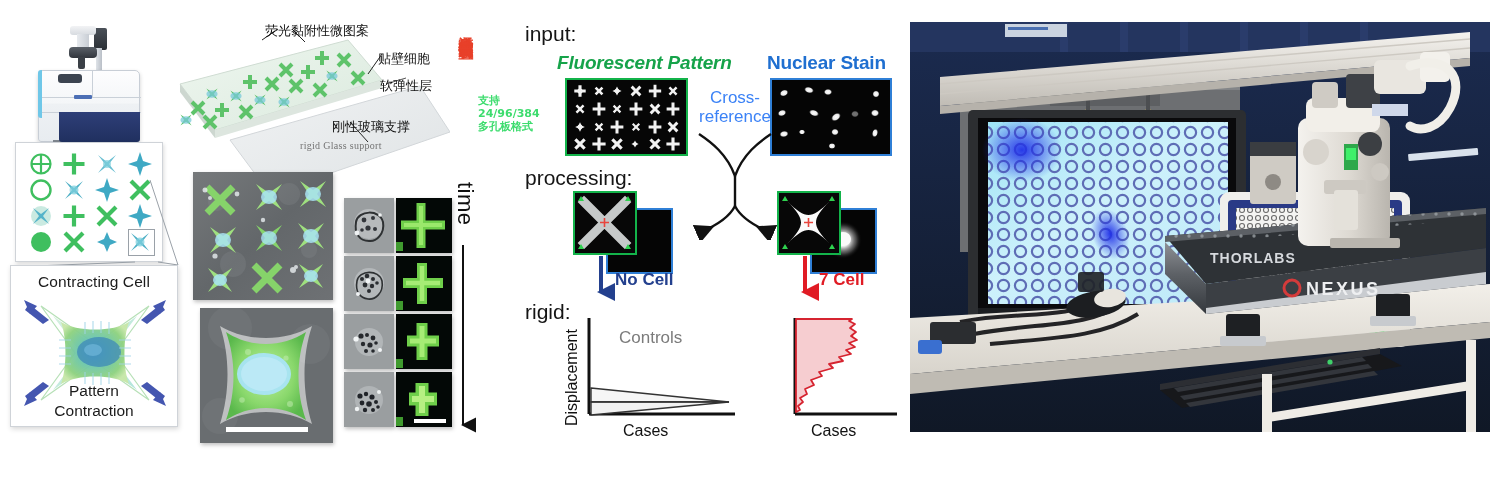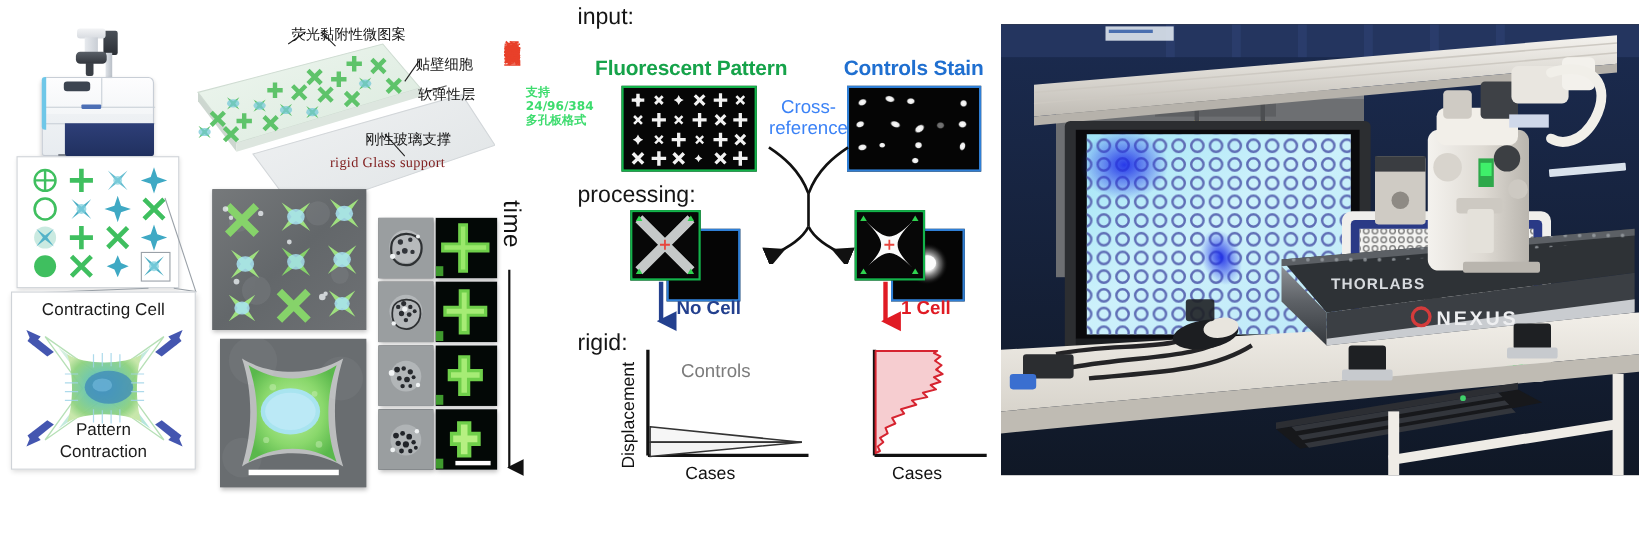--- a/index.html
+++ b/index.html
@@ -85,42 +85,42 @@
     position:absolute; left:0; right:0; top:7px; text-align:center;
     font-size:15.5px; color:#1b1b1b; letter-spacing:.1px;
   }
   .cell-sub1{ position:absolute; left:0; right:0; bottom:26px; text-align:center; font-size:15.5px; color:#1b1b1b;}
   .cell-sub2{ position:absolute; left:0; right:0; bottom:6px; text-align:center; font-size:15.5px; color:#1b1b1b;}
 
   
   .sub3d{ position:absolute; left:120px; top:22px; width:330px; height:190px; }
 
   .lbl-cn{ position:absolute; font-family:"DejaVu Sans", sans-serif; font-size:13px; color:#111; white-space:nowrap;}
-  .lbl-en{ position:absolute; font-family:"Liberation Serif", serif; font-size:13px; color:#7f1d1d; white-space:nowrap; letter-spacing:.3px;}
+  .lbl-en{ position:absolute; font-family:"Liberation Serif", serif; font-size:10px; color:#737373; white-space:nowrap; letter-spacing:.3px;}
 
   
   .mg{ position:absolute; background:#5a5f63; box-shadow:1px 2px 4px rgba(0,0,0,.25); overflow:hidden;}
   .scalebar{ position:absolute; background:#fff; height:5px; }
 
   
   .time-word{
     position:absolute; left:452px; top:182px;
     font-size:22px; color:#111; letter-spacing:.5px;
     writing-mode:vertical-rl; text-orientation:mixed;
   }
 
   
   .v-red{
     position:absolute; left:458px; top:24px;
     writing-mode:vertical-rl; text-orientation:upright;
     font-family:"DejaVu Sans", sans-serif; font-size:15px; font-weight:bold;
     color:#e8402a; letter-spacing:1px; line-height:1;
   }
   .v-green{
-    position:absolute; left:478px; top:78px;
+    position:absolute; left:478px; top:95px;
     font-family:"DejaVu Sans", sans-serif; font-size:11px; font-weight:bold;
     color:#3ddc6e; line-height:1.18; white-space:nowrap;
   }
 
   
   #panel-b{ position:absolute; left:505px; top:0; width:400px; height:455px; }
   .wf-step{ position:absolute; font-size:21px; color:#151515; }
   .wf-green{ position:absolute; font-size:19px; color:#16a34a; font-weight:bold; letter-spacing:-.2px;}
   .wf-blue{ position:absolute; font-size:19px; color:#1f6fd0; font-weight:bold; letter-spacing:-.2px;}
   .wf-xref{ position:absolute; font-size:17px; color:#3b82f6; line-height:1.12; text-align:center;}
@@ -643,23 +643,23 @@
           <marker id="tArrow" markerWidth="8" markerHeight="8" refX="4" refY="7" orient="auto">
         <path d="M0 0 L4 8 L8 0 Z" fill="#111"></path>
           </marker>
         </defs>
       <path d="M11 0 L11 180" stroke="#111" stroke-width="2" marker-end="url(#tArrow)"></path>
     </svg>
   </div>
 
   <div id="panel-b">
 
-    <div class="wf-step" style="left:20px; top:4px;">input:</div>
-    <div class="wf-green" style="left:36px; top:52px;">Fluorescent Pattern</div>
-    <div class="wf-blue" style="left:262px; top:52px;">Controls Stain</div>
+    <div class="wf-step" style="left:20px; top:22px;">input:</div>
+    <div class="wf-green" style="left:52px; top:52px;font-style:italic;">Fluorescent Pattern</div>
+    <div class="wf-blue" style="left:262px; top:52px;">Nuclear Stain</div>
 
     <div class="img-green" style="left:60px; top:78px; width:123px; height:78px;">
       <svg width="118" height="73" viewBox="0 0 118 73">
         <rect width="118" height="73" fill="#060606"></rect>
         <g fill="#f2f2f2">
           <g transform="translate(13,11) scale(0.52)">
               <path d="M-3 -11 L3 -11 L3 -3 L11 -3 L11 3 L3 3 L3 11 L-3 11 L-3 3 L-11 3 L-11 -3 L-3 -3 Z"></path>
               <circle cx="0" cy="0" r="5"></circle>
             </g>
           <g transform="translate(32,11) rotate(45) scale(0.44)">
@@ -846,21 +846,21 @@
       </svg>
     </div>
     <svg class="abs" style="left:288px; top:256px; width:26px; height:48px;">
       <defs>
           <marker id="rArr" markerWidth="9" markerHeight="9" refX="4.5" refY="8" orient="auto">
         <path d="M0 0 L4.5 9 L9 0 Z" fill="#e01b24"></path>
           </marker>
         </defs>
       <path d="M12 0 L12 36" stroke="#e01b24" stroke-width="4" marker-end="url(#rArr)"></path>
     </svg>
-    <div class="tag-red" style="left:314px; top:270px;">1 Cell</div>
+    <div class="tag-red" style="left:314px; top:270px;">7 Cell</div>
 
     <div class="wf-step" style="left:20px; top:300px;">rigid:</div>
 
     <div class="plot-title-grey" style="left:114px; top:305px;margin-top:23px;">Controls</div>
     <div class="ax-label-rot" style="left:58px; top:318px; height:108px;">Displacement</div>
     <svg class="abs" style="left:78px; top:316px; width:158px; height:108px;" viewBox="0 0 158 108">
       <path d="M6 2 L6 98" stroke="#111" stroke-width="3"></path>
       <path d="M6 98 L152 98" stroke="#111" stroke-width="3"></path>
       <path d="M8 72 L146 86 L8 86 Z" fill="#f6f6f6" stroke="#333" stroke-width="1.4"></path>
       <path d="M8 99 L146 86 L8 86 Z" fill="#f2f2f2" stroke="#333" stroke-width="1.4"></path>

